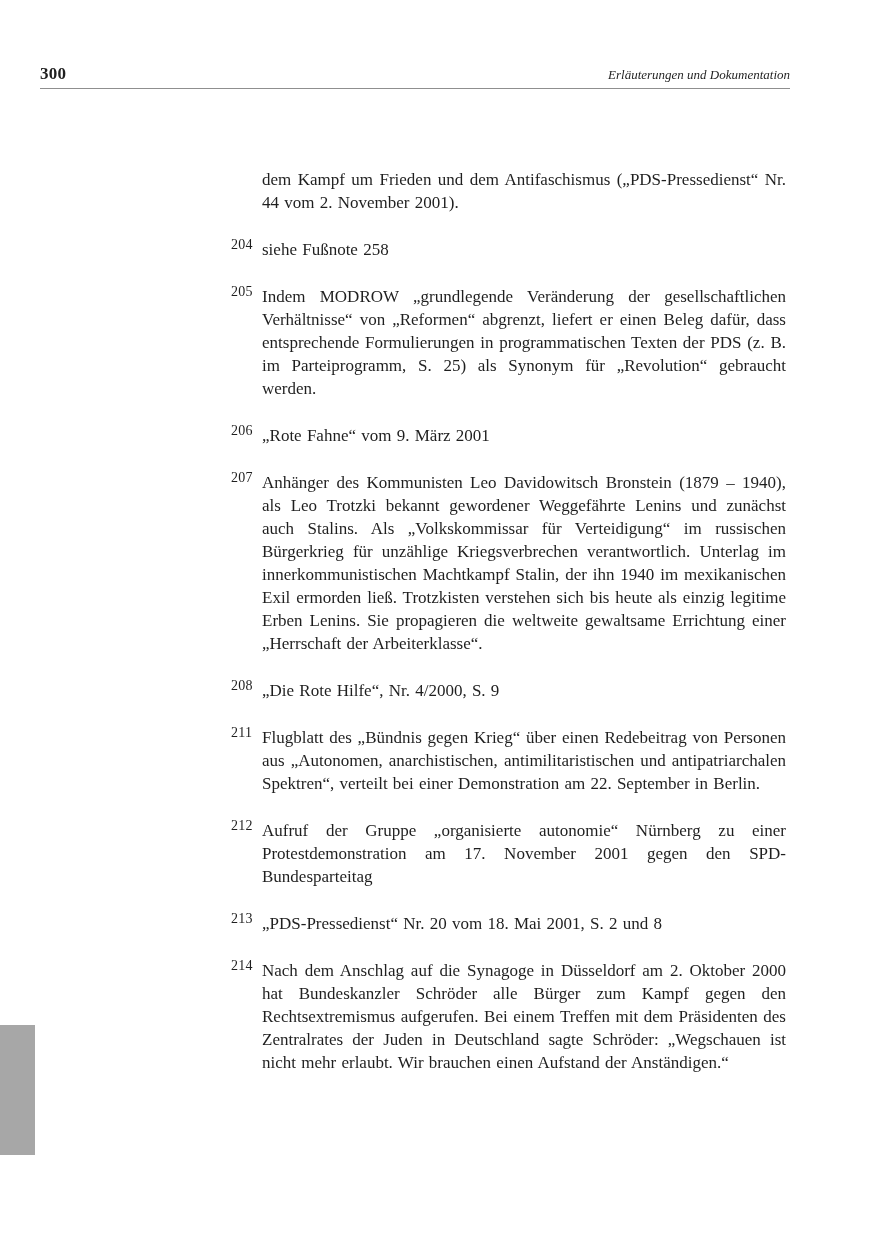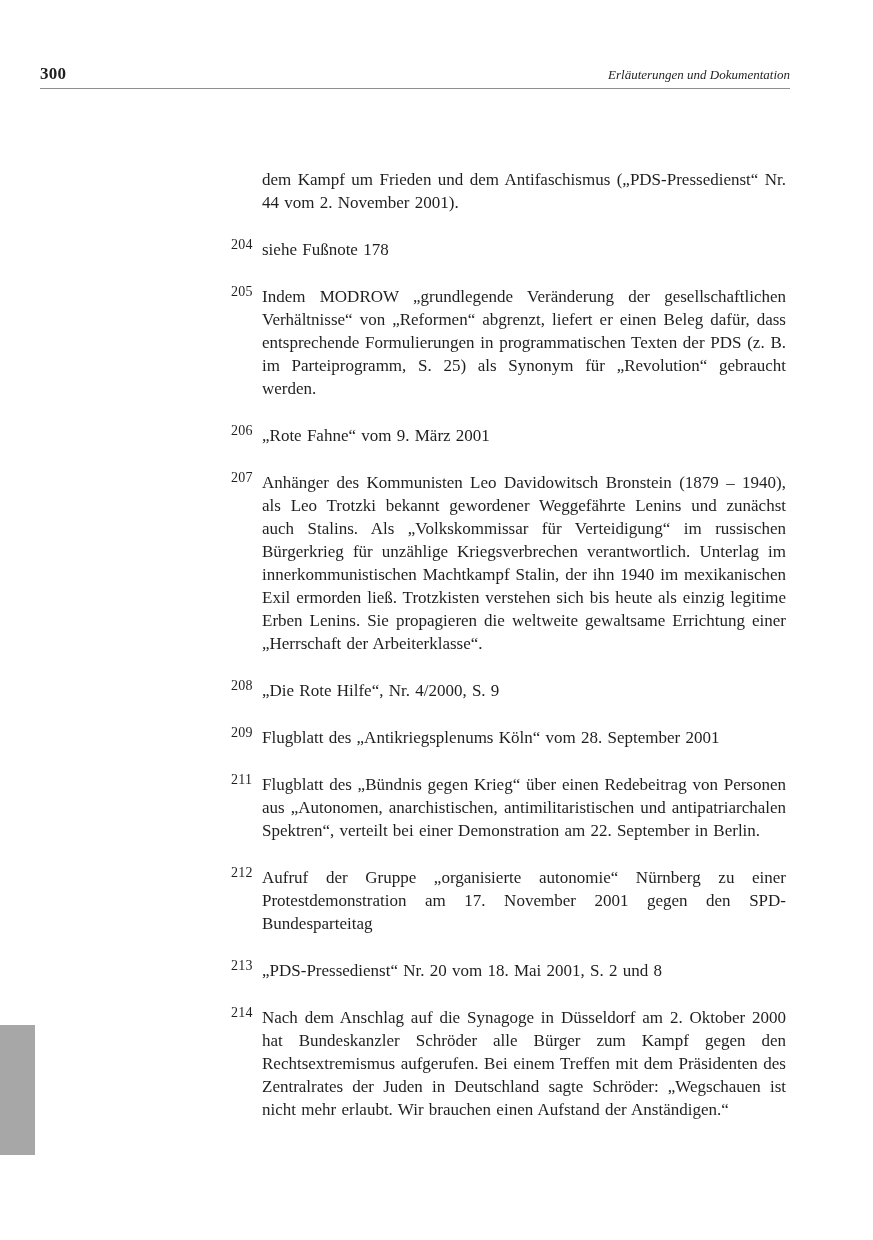--- a/index.html
+++ b/index.html
@@ -96,21 +96,21 @@
     <span class="running-title">Erläuterungen und Dokumentation</span>
   </div>
   <div class="header-rule"></div>
 
   <div class="content">
 
     <p class="para cont-para">dem Kampf um Frieden und dem Antifaschismus („PDS-Presse­dienst“ Nr. 44 vom 2. November 2001).</p>
 
     <div class="footnote">
       <span class="fn-num">204</span>
-      <p class="fn-text">siehe Fußnote 178</p>
+      <p class="fn-text">siehe Fußnote 258</p>
     </div>
 
     <div class="footnote">
       <span class="fn-num">205</span>
       <p class="fn-text">Indem MODROW „grundlegende Veränderung der gesellschaft­lichen Verhältnisse“ von „Reformen“ abgrenzt, liefert er einen Beleg dafür, dass entsprechende Formulierungen in programma­tischen Texten der PDS (z. B. im Parteiprogramm, S. 25) als Syno­nym für „Revolution“ gebraucht werden.</p>
     </div>
 
     <div class="footnote">
       <span class="fn-num">206</span>
       <p class="fn-text">„Rote Fahne“ vom 9. März 2001</p>
@@ -119,24 +119,20 @@
     <div class="footnote">
       <span class="fn-num">207</span>
       <p class="fn-text">Anhänger des Kommunisten Leo Davidowitsch Bronstein (1879 – 1940), als Leo Trotzki bekannt gewordener Weggefährte Lenins und zunächst auch Stalins. Als „Volkskommissar für Verteidi­gung“ im russischen Bürgerkrieg für unzählige Kriegsverbrechen verantwortlich. Unterlag im innerkommunistischen Machtkampf Stalin, der ihn 1940 im mexikanischen Exil ermorden ließ. Trotz­kisten verstehen sich bis heute als einzig legitime Erben Lenins. Sie propagieren die weltweite gewaltsame Errichtung einer „Herrschaft der Arbeiterklasse“.</p>
     </div>
 
     <div class="footnote">
       <span class="fn-num">208</span>
       <p class="fn-text">„Die Rote Hilfe“, Nr. 4/2000, S. 9</p>
     </div>
 
-    <div class="footnote">
-      <span class="fn-num">209</span>
-      <p class="fn-text">Flugblatt des „Antikriegsplenums Köln“ vom 28. September 2001</p>
-    </div>
 
 
     <div class="footnote">
       <span class="fn-num">211</span>
       <p class="fn-text">Flugblatt des „Bündnis gegen Krieg“ über einen Redebeitrag von Personen aus „Autonomen, anarchistischen, antimilitaristischen und antipatriarchalen Spektren“, verteilt bei einer Demonstra­tion am 22. September in Berlin.</p>
     </div>
 
     <div class="footnote">
       <span class="fn-num">212</span>
       <p class="fn-text">Aufruf der Gruppe „organisierte autonomie“ Nürnberg zu einer Protestdemonstration am 17. November 2001 gegen den SPD-Bundesparteitag</p>

